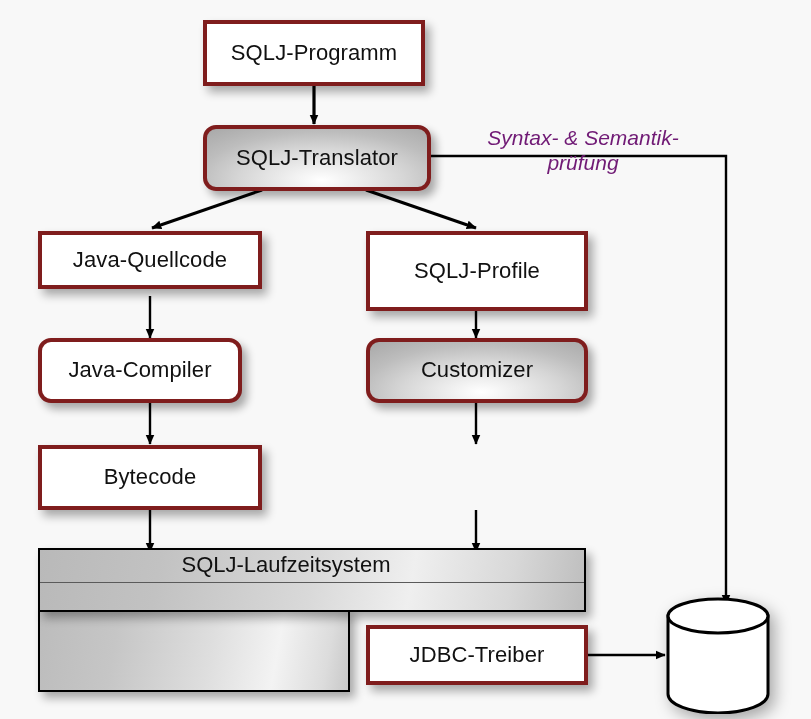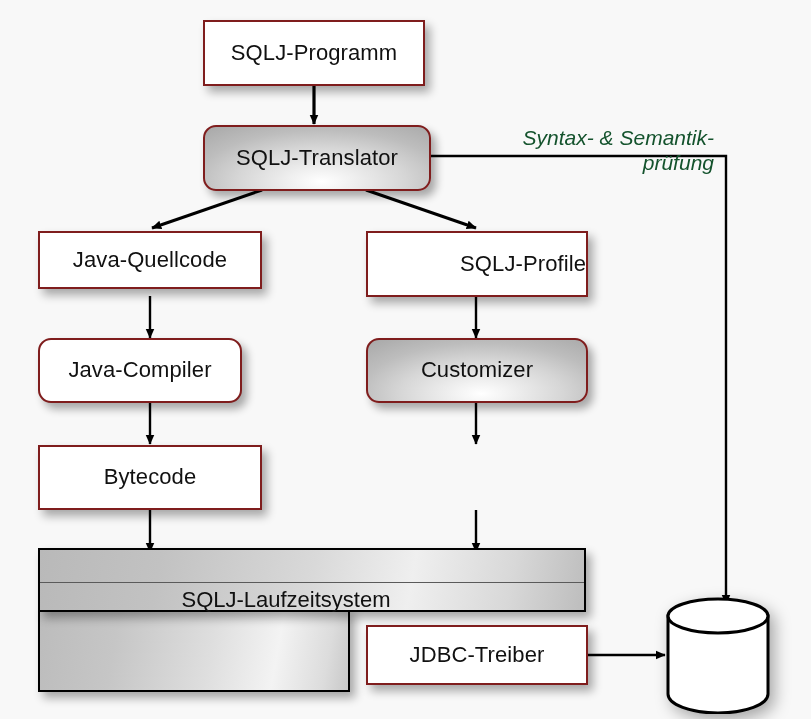--- a/index.html
+++ b/index.html
@@ -30,21 +30,21 @@
     height: 719px;
     pointer-events: none;
   }
 
   .node {
     position: absolute;
     box-sizing: border-box;
     display: flex;
     align-items: center;
     justify-content: center;
-    border: 2px solid #7f1d1d;
+    border: 4px solid #7f1d1d;
     background: #ffffff;
     font-size: 22px;
     line-height: 1.1;
     letter-spacing: 0.1px;
     color: #111;
     text-align: center;
     box-shadow: 5px 6px 9px rgba(0,0,0,0.33);
   }
 
   .node.rounded {
@@ -89,22 +89,22 @@
     color: #111;
     white-space: nowrap;
     text-align: center;
   }
 
   .annotation {
     position: absolute;
     font-style: italic;
     font-size: 21px;
     line-height: 1.18;
-    color: #14532d;
-    text-align: right;
+    color: #701a75;
+    text-align: center;
     white-space: pre-line;
   }
 
   .db-wrap {
     position: absolute;
     filter: drop-shadow(5px 6px 8px rgba(0,0,0,0.33));
   }
 </style>
 </head>
 <body style="background: rgb(248, 248, 248);">
@@ -149,21 +149,21 @@
     <span>SQLJ-Translator</span>
   </div>
 
   <div class="annotation" style="left:452px; top:126px; width:262px;">Syntax- &amp; Semantik-
 prüfung</div>
 
   <div class="node" style="left:38px; top:231px; width:224px; height:58px;">
     <span>Java-Quellcode</span>
   </div>
 
-  <div class="node" style="left:366px; top:231px; width:222px; height:66px;justify-content:flex-end;">
+  <div class="node" style="left:366px; top:231px; width:222px; height:80px;">
     <span>SQLJ-Profile</span>
   </div>
 
   <div class="node rounded" style="left:38px; top:338px; width:204px; height:65px;">
     <span>Java-Compiler</span>
   </div>
 
   <div class="node rounded grad" style="left:366px; top:338px; width:222px; height:65px;">
     <span>Customizer</span>
   </div>
@@ -172,21 +172,21 @@
     <span>Bytecode</span>
   </div>
 
 
   <div class="runtime-bottom" style="left:38px; top:608px; width:312px; height:84px;"></div>
 
   <div class="runtime-top" style="left:38px; top:548px; width:548px; height:64px;"></div>
 
   <div class="runtime-divider" style="left:40px; top:582px; width:544px;"></div>
 
-  <div class="runtime-label" style="left:38px; top:587px; width:496px;">SQLJ-Laufzeitsystem</div>
+  <div class="runtime-label" style="left:38px; top:552px; width:496px;">SQLJ-Laufzeitsystem</div>
 
   <div class="node" style="left:366px; top:625px; width:222px; height:60px;">
     <span>JDBC-Treiber</span>
   </div>
 
   <div class="db-wrap" style="left:663px; top:596px; width:110px; height:118px;">
     <svg width="110" height="118" viewBox="0 0 110 118">
       <path d="M5,20 L5,98 A50,19 0 0 0 105,98 L105,20 Z" fill="#ffffff" stroke="#000" stroke-width="3"></path>
       <ellipse cx="55" cy="20" rx="50" ry="17" fill="#ffffff" stroke="#000" stroke-width="3"></ellipse>
     </svg>

